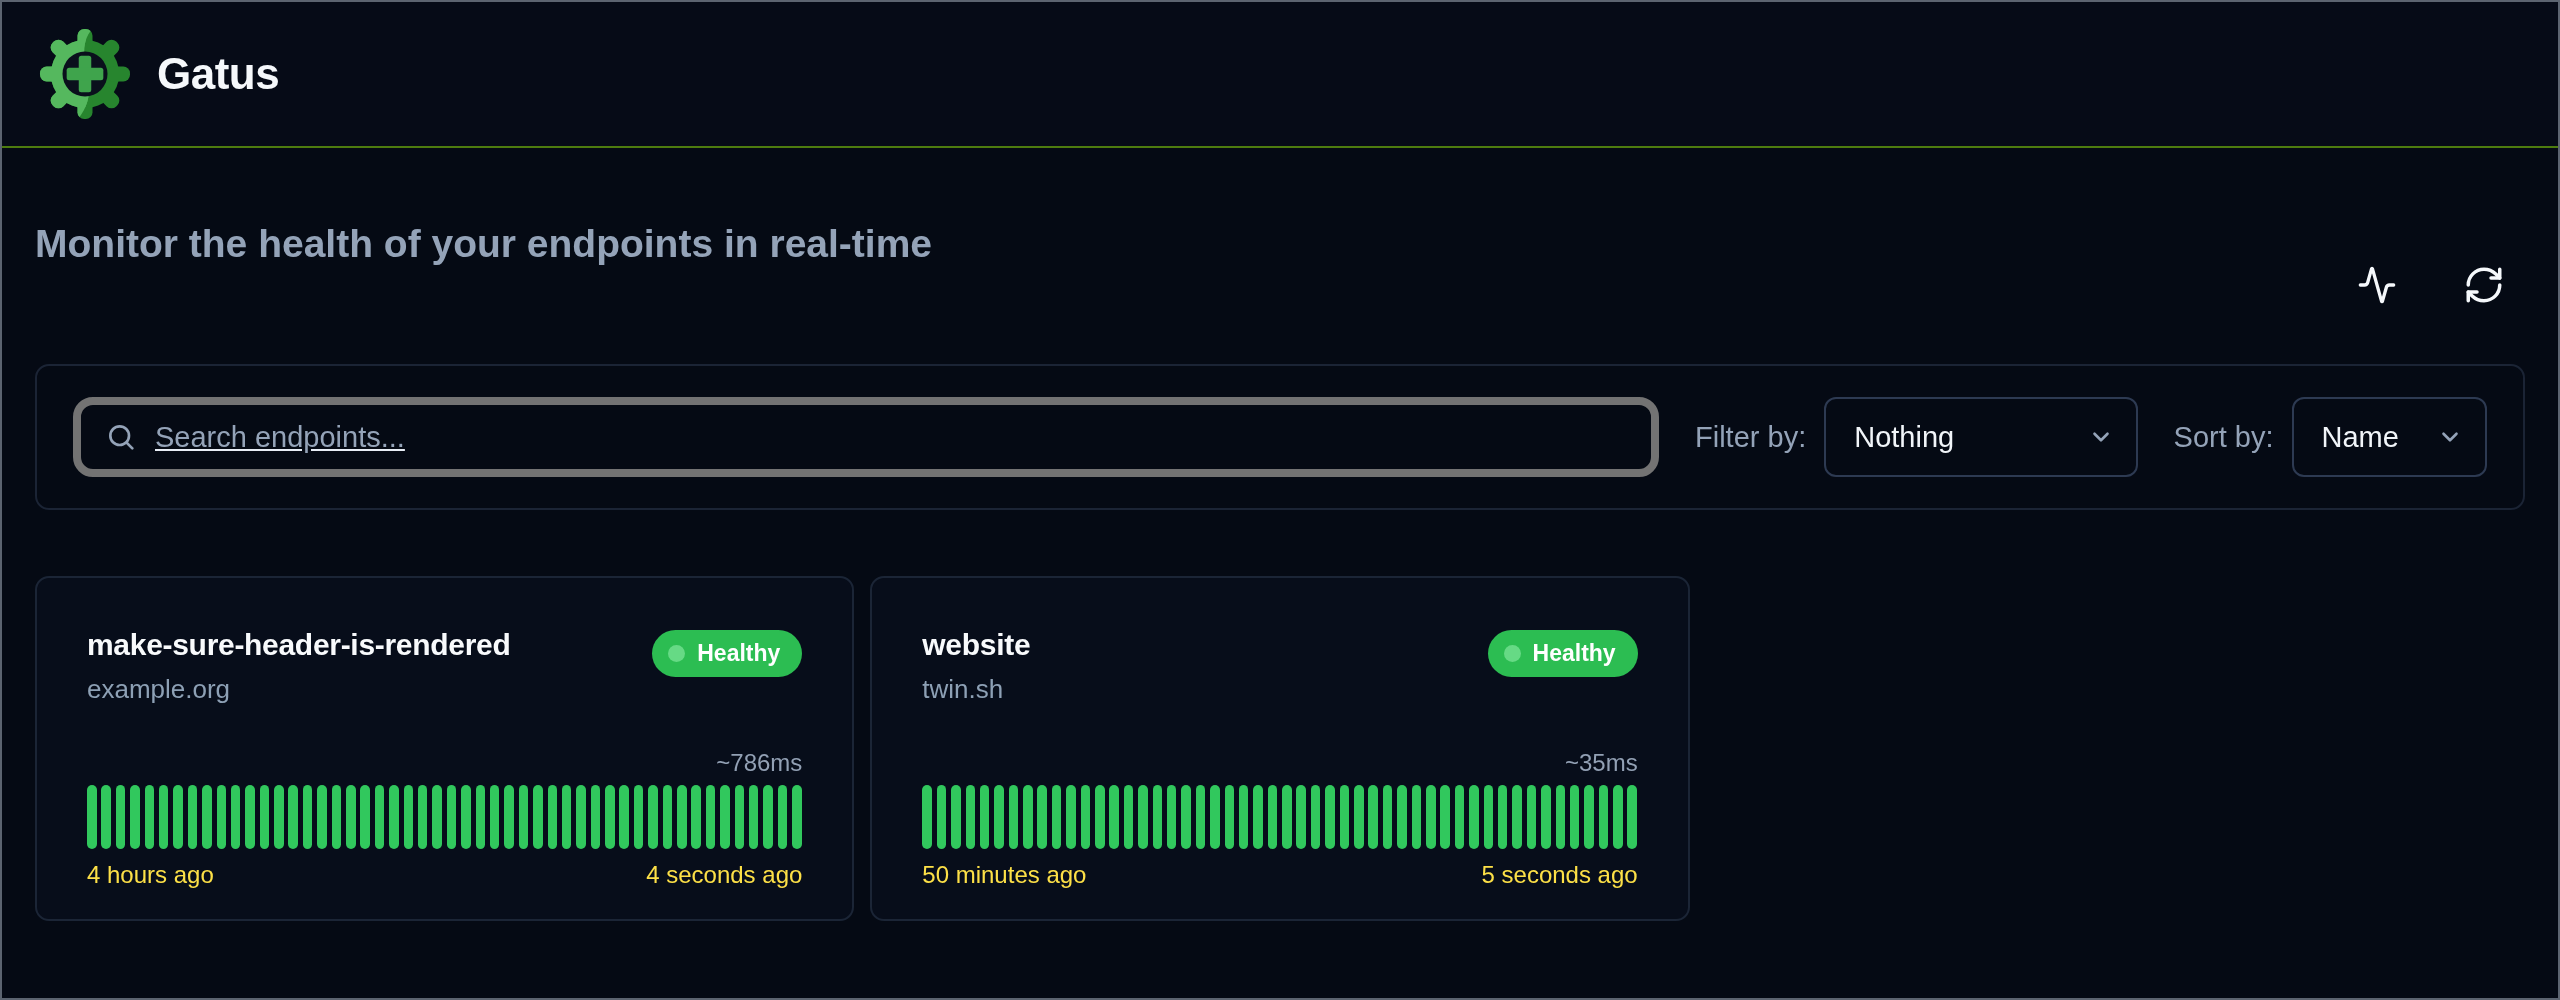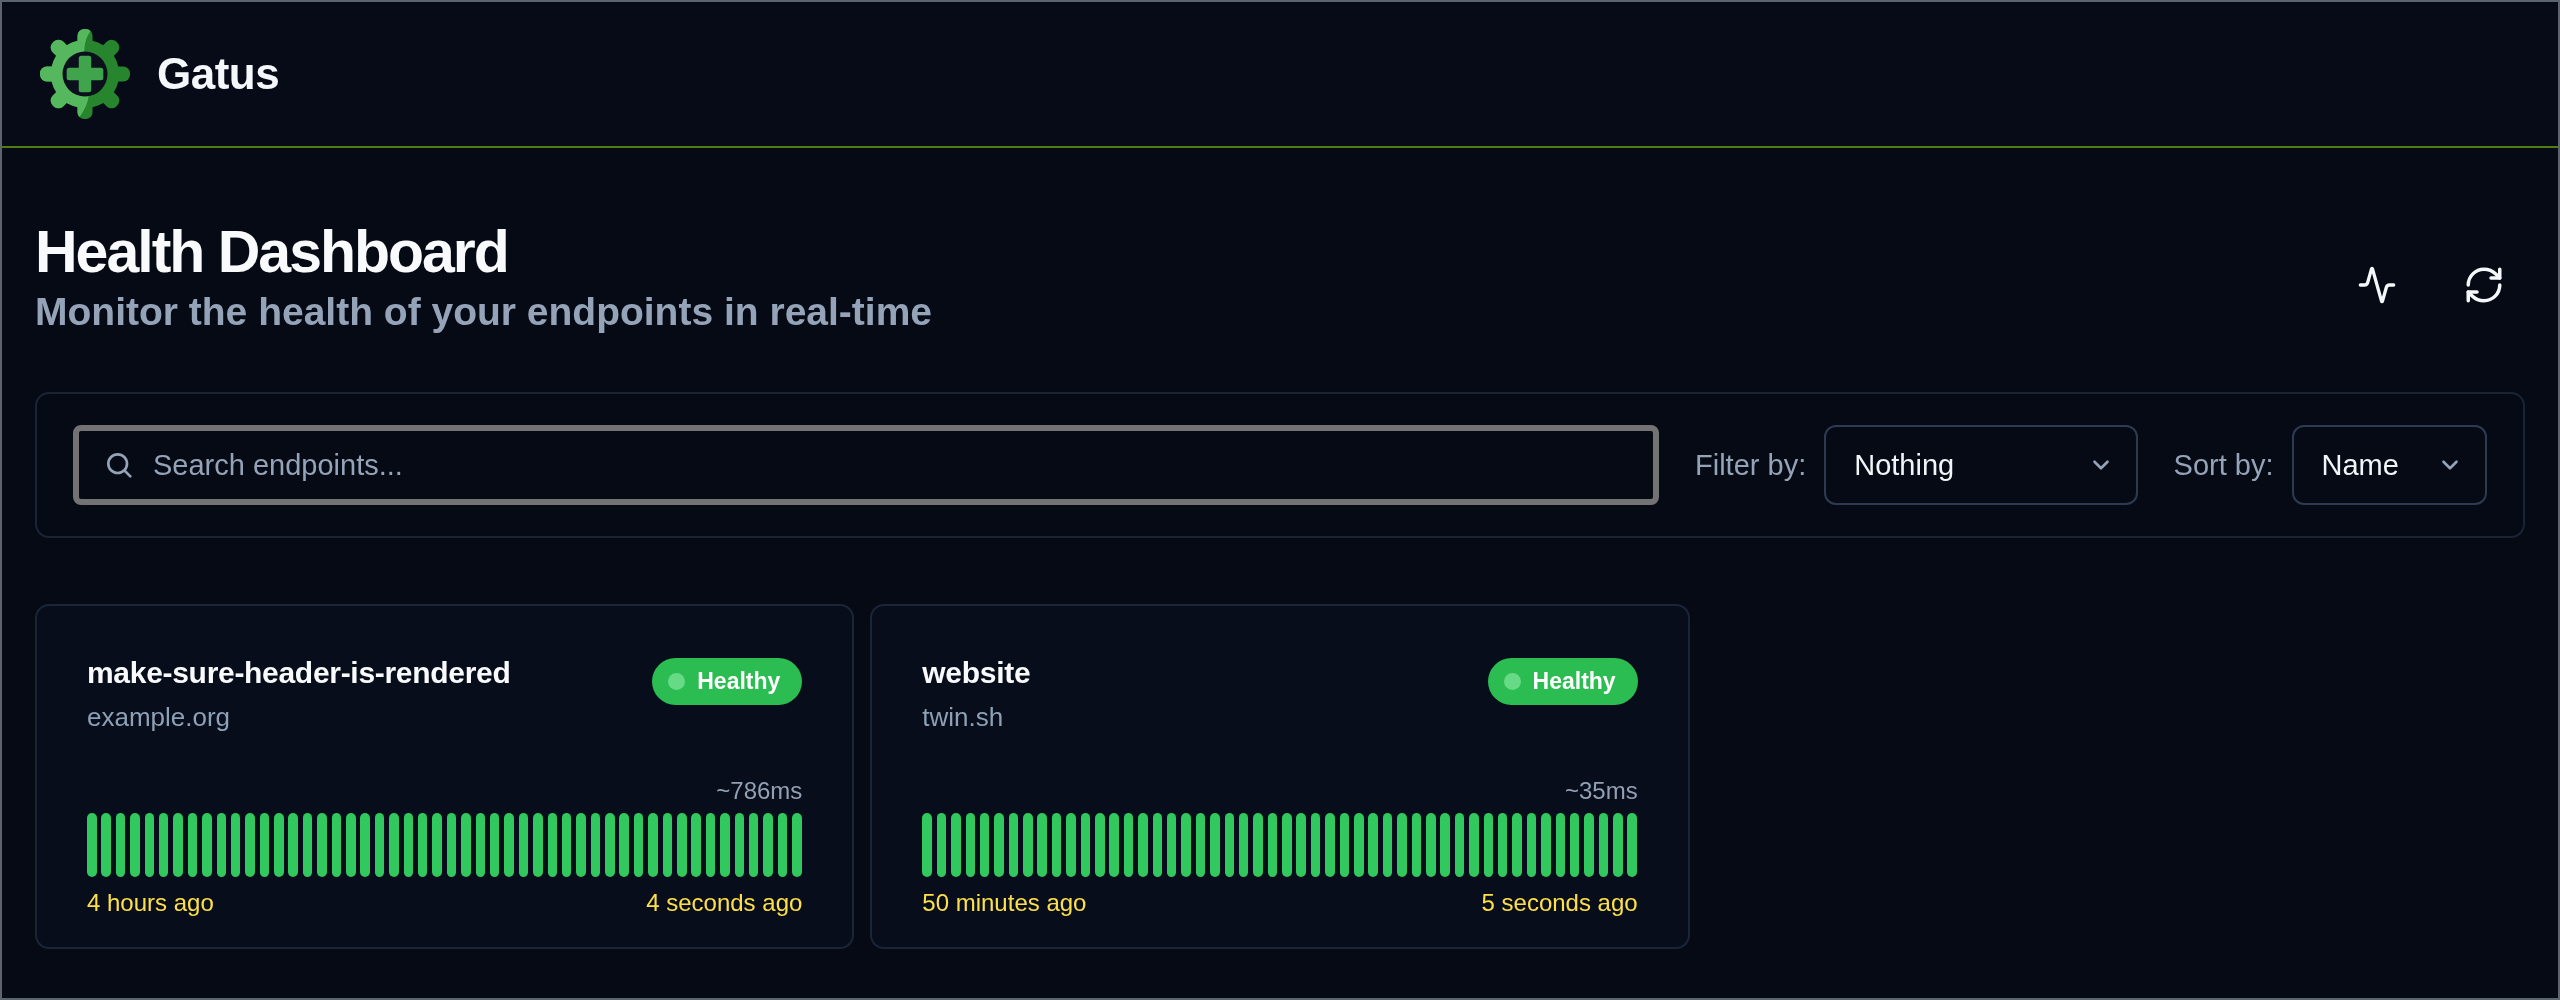--- a/index.html
+++ b/index.html
@@ -64,27 +64,28 @@
     height: 146px;
     border: 2px solid #1b2435;
     border-radius: 14px;
     display: flex;
     align-items: center;
     padding: 0 36px;
   }
   .search-box {
     flex: 0 0 1586px;
     height: 80px;
-    border: 6px solid #737373;
-    border-radius: 8px;
+    border: 8px solid #737373;
+    border-radius: 20px;
     display: flex;
     align-items: center;
     padding: 0 24px;
     gap: 18px;
     background: transparent;
+    text-decoration: underline;
   }
   .search-box svg { flex: 0 0 auto; color: #94a3b8; }
   .search-input {
     flex: 1;
     background: transparent;
     border: none;
     outline: none;
     color: #e8eef6;
     font-size: 29px;
     font-family: "Liberation Sans", sans-serif;
@@ -203,21 +204,20 @@
       <rect x="38" y="52.5" width="44" height="15" rx="3"></rect>
     </g>
   </svg>
   <span class="brand-name">Gatus</span>
 </header>
 
 <main>
 
   <section class="hero">
     <div>
-      <h1 class="page-title">Health Dashboard</h1>
       <p class="page-subtitle">Monitor the health of your endpoints in real-time</p>
     </div>
     <div class="hero-actions">
       <button class="icon-btn">
         <svg width="40" height="40" viewBox="0 0 24 24" fill="none" stroke="currentColor" stroke-width="2" stroke-linecap="round" stroke-linejoin="round">
           <path d="M22 12h-2.48a2 2 0 0 0-1.93 1.46l-2.35 8.36a.25.25 0 0 1-.48 0L9.24 2.18a.25.25 0 0 0-.48 0l-2.35 8.36A2 2 0 0 1 4.49 12H2"></path>
         </svg>
       </button>
       <button class="icon-btn">
         <svg width="42" height="42" viewBox="0 0 24 24" fill="none" stroke="currentColor" stroke-width="2" stroke-linecap="round" stroke-linejoin="round">

